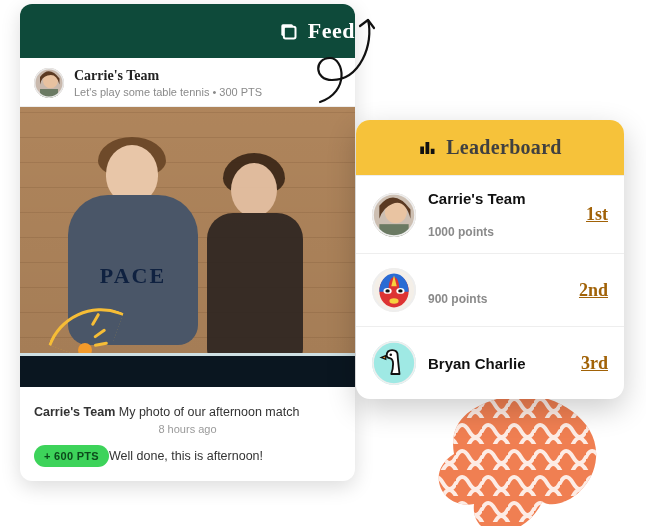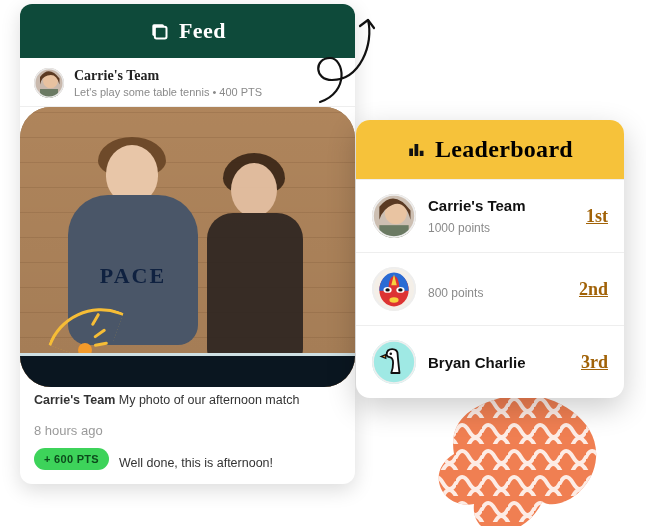--- a/index.html
+++ b/index.html
@@ -22,21 +22,21 @@
     border-radius: 12px;
     box-shadow: 0 6px 20px rgba(0,0,0,0.14);
     overflow: hidden;
   }
   .feed-header {
     background: #0e4a3a;
     color: #fff;
     padding: 14px 0 14px;
     display: flex;
     align-items: center;
-    justify-content: center;
+    justify-content: flex-end;
     gap: 10px;
   }
   .feed-header .icon {
     width: 20px; height: 20px;
   }
   .feed-header h1 {
     font-size: 22px;
     font-weight: 800;
     font-family: Georgia, "Times New Roman", serif;
     letter-spacing: .5px;
@@ -57,21 +57,20 @@
     font-size: 14px; font-weight: 700; color: #222;
     font-family: Georgia, serif;
   }
   .post-sub { font-size: 11px; color: #8a8a8a; margin-top: 2px; }
   .post-image {
     width: 100%;
     height: 280px;
     background: #9e7b56;
     position: relative;
     overflow: hidden;
-    border-radius: 31px;
   }
   
   .wood {
     position:absolute; inset:0;
     background:
       linear-gradient(180deg, rgba(0,0,0,.04), rgba(0,0,0,.10)),
       repeating-linear-gradient(0deg,
         #b68a5f 0 24px, #a97e55 24px 25px),
       repeating-linear-gradient(90deg,
         rgba(0,0,0,.02) 0 60px, rgba(0,0,0,.04) 60px 61px);
@@ -135,26 +134,26 @@
   .spark.s1 { left:72px; bottom:60px; transform:rotate(-60deg); }
   .spark.s2 { left:74px; bottom:48px; transform:rotate(-35deg); }
   .spark.s3 { left:74px; bottom:40px; transform:rotate(-10deg); }
   .arc {
     position:absolute; left:36px; bottom:30px; width:60px; height:56px;
     border:3px solid #f6bd36; border-right:none; border-bottom:none;
     border-radius:60px 0 0 0;
     transform:rotate(20deg);
   }
 
-  .post-body { padding: 6px 14px 14px; }
+  .post-body { padding: 18px 14px 14px; }
   .caption { font-size: 12.5px; color:#333; }
   .caption b { font-weight:700; }
-  .time { font-size:13px; color:#9a9a9a; margin-top:16px; }
+  .time { font-size:11px; color:#9a9a9a; margin-top:4px;text-align:center; }
   .comment-row {
-    display:flex; align-items:flex-end; gap:10px; margin-top:10px;
+    display:flex; align-items:center; margin-top:10px;
   }
   .pill {
     background:#3dd35a;
     color:#0c4a1b;
     font-size:11px;
     font-weight:800;
     padding:5px 10px;
     border-radius:999px;
     letter-spacing:.3px;
   }
@@ -184,38 +183,38 @@
     background:#f6c23a;
     padding:16px 0;
     display:flex;
     justify-content:center;
     align-items:center;
     gap:10px;
   }
   .board-header h2 {
     font-family: Georgia, "Times New Roman", serif;
     font-weight:800;
-    font-size:24px;
-    color:#000000;
+    font-size:20px;
+    color:#404040;
     letter-spacing:.3px;
   }
   .board-header .icon { width:18px; height:18px; }
   .board-row {
     display:flex; align-items:center; gap:12px;
     padding:14px 16px;
     border-top:1px solid #eee;
   }
   .board-row:first-of-type { border-top:none; }
   .avatar-md {
     width:44px; height:44px; border-radius:50%;
     flex:none;
   }
   .board-meta { flex:1; min-width:0; }
   .board-name { font-weight:800; font-size:15px; color:#111; }
-  .board-pts { font-size:12px; color:#8a8a8a; margin-top:7px; }
+  .board-pts { font-size:12px; color:#8a8a8a; margin-top:18px;font-weight:bold; }
   .board-rank {
     font-family: Georgia, "Times New Roman", serif;
     font-weight:700;
     font-size:18px;
     color:#a16207;
     text-decoration:underline;
   }
 
   
   .blob {
@@ -255,21 +254,21 @@
           <rect width="40" height="40" fill="#c9b9ad"></rect>
           <circle cx="22" cy="17" r="10" fill="#e8c2a0"></circle>
           <path d="M8 12 Q20 -4 34 14 L34 22 Q30 6 18 10 Q10 12 8 22 Z" fill="#5b3a22"></path>
           <rect x="8" y="28" width="24" height="14" fill="#6b7a63"></rect>
         </g>
         <circle cx="20" cy="20" r="19" fill="none" stroke="#e9e9e9" stroke-width="2"></circle>
       </svg>
     </span>
     <div class="meta">
       <div class="post-team">Carrie's Team</div>
-      <div class="post-sub">Let's play some table tennis • 400 PTS</div>
+      <div class="post-sub">Let's play some table tennis • 300 PTS</div>
     </div>
   </div>
 
   <div class="post-image">
     <div class="wood"></div>
     <div class="person p2">
       <div class="hair"></div>
         <div class="head"></div>
         <div class="torso"></div>
     </div>
@@ -383,21 +382,21 @@
           <ellipse cx="31" cy="25" rx="4.5" ry="3.2" fill="#fff"></ellipse>
           <ellipse cx="17" cy="25" rx="2.4" ry="1.8" fill="#111"></ellipse>
           <ellipse cx="31" cy="25" rx="2.4" ry="1.8" fill="#111"></ellipse>
           <ellipse cx="24" cy="36" rx="5" ry="3" fill="#f7d23e"></ellipse>
           <path d="M24 8 L21 20 L27 20 Z" fill="#f7d23e"></path>
         </g>
         <circle cx="24" cy="24" r="23" fill="none" stroke="#eee" stroke-width="2"></circle>
       </svg>
     </span>
     <div class="board-meta">
-      <div class="board-pts">800 points</div>
+      <div class="board-pts">900 points</div>
     </div>
     <div class="board-rank">2nd</div>
   </div>
 
   <div class="board-row">
     <span class="avatar-md">
       <svg viewBox="0 0 48 48" width="44" height="44">
         <defs>
             <clipPath id="lc3">
               <circle cx="24" cy="24" r="24"></circle>

